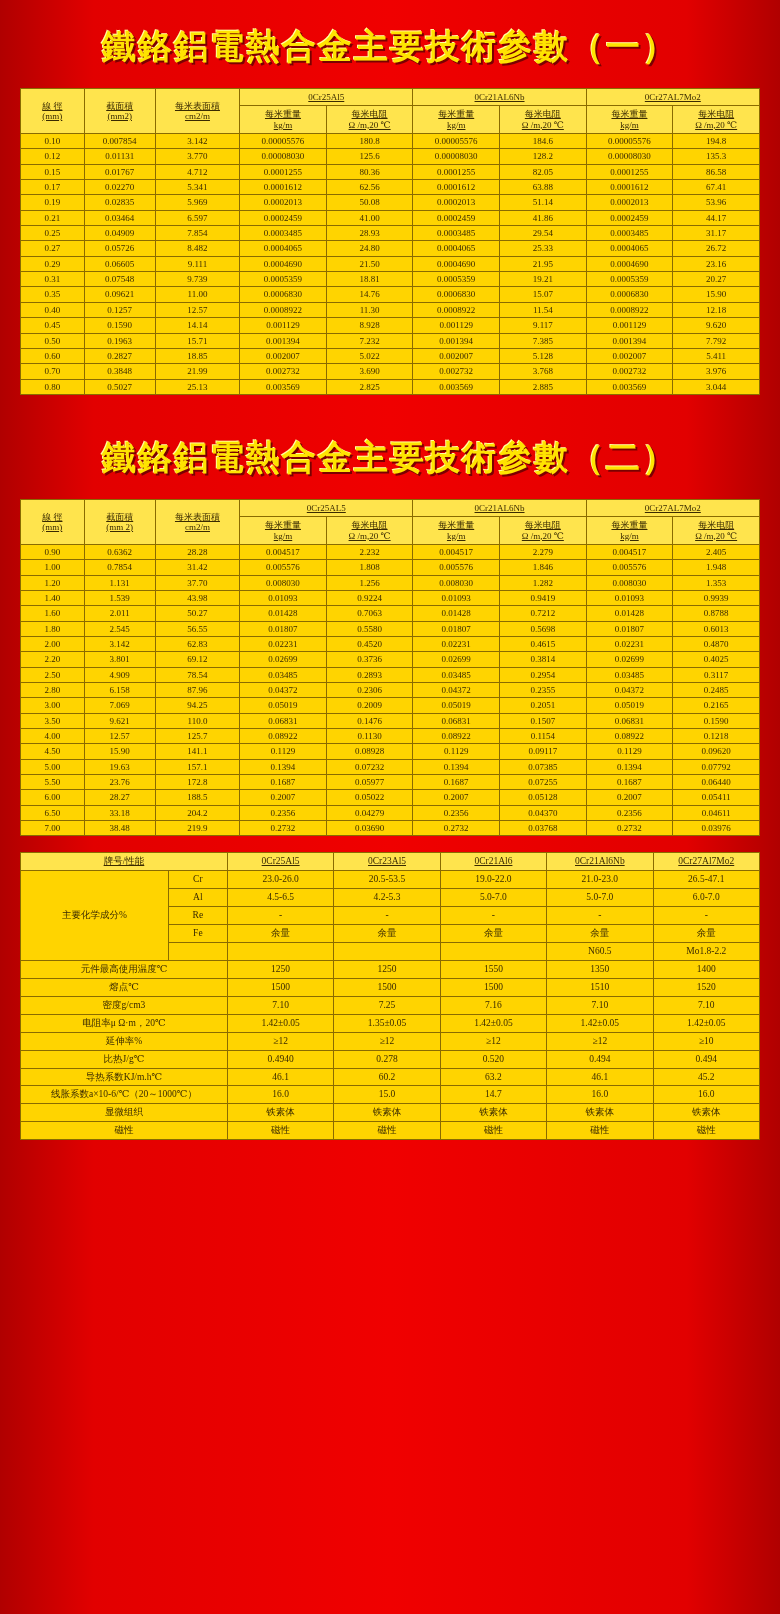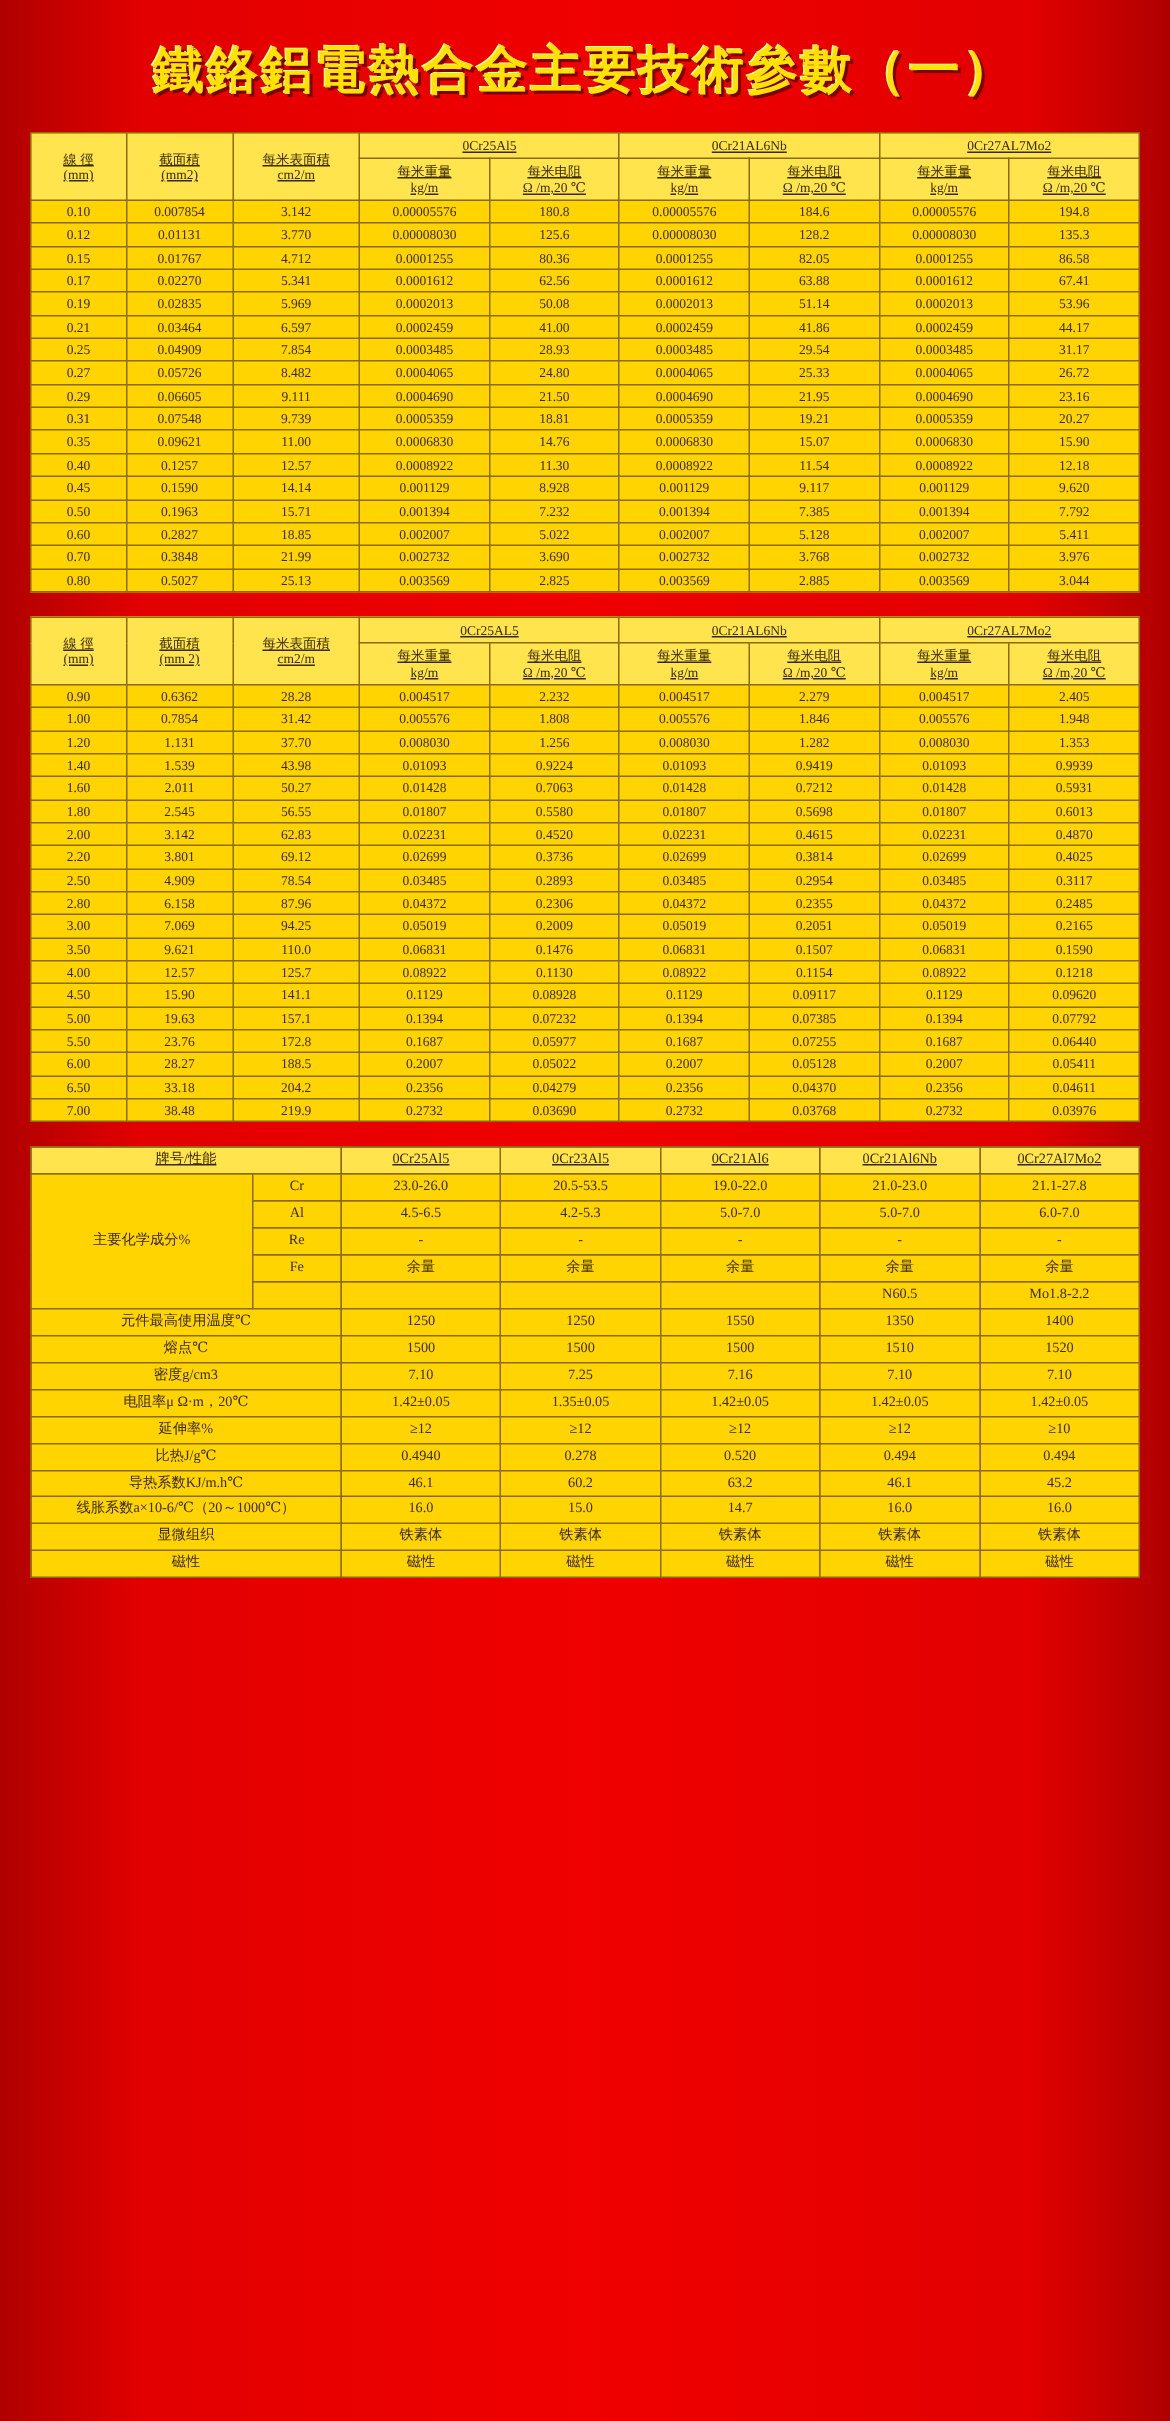--- a/index.html
+++ b/index.html
@@ -285,20 +285,21 @@
             <td>2.885</td>
             <td>0.003569</td>
             <td>3.044</td>
           </tr>
         </tbody>
     </table>
   </div>
 </div>
 
 <div class="page">
+  <div class="title">鐵鉻鋁電熱合金主要技術參數（二）</div>
   <div class="tablewrap">
     <table class="t2">
       <colgroup>
         <col style="width:8.6%">
           <col style="width:9.6%">
           <col style="width:11.4%">
         <col style="width:11.7%">
           <col style="width:11.7%">
         <col style="width:11.7%">
           <col style="width:11.7%">
@@ -379,21 +380,21 @@
           </tr>
           <tr>
             <td>1.60</td>
             <td>2.011</td>
             <td>50.27</td>
             <td>0.01428</td>
             <td>0.7063</td>
             <td>0.01428</td>
             <td>0.7212</td>
             <td>0.01428</td>
-            <td>0.5931</td>
+            <td>0.8788</td>
           </tr>
           <tr>
             <td>1.80</td>
             <td>2.545</td>
             <td>56.55</td>
             <td>0.01807</td>
             <td>0.5580</td>
             <td>0.01807</td>
             <td>0.5698</td>
             <td>0.01807</td>
@@ -570,21 +571,21 @@
         </tr>
       </thead>
       <tbody id="tbody-3">
           <tr>
             <td rowspan="5" class="vcenter lbl">主要化学成分%</td>
             <td>Cr</td>
             <td>23.0-26.0</td>
             <td>20.5-53.5</td>
             <td>19.0-22.0</td>
             <td>21.0-23.0</td>
-            <td>21.1-27.8</td>
+            <td>26.5-47.1</td>
           </tr>
           <tr>
             <td>Al</td>
             <td>4.5-6.5</td>
             <td>4.2-5.3</td>
             <td>5.0-7.0</td>
             <td>5.0-7.0</td>
             <td>6.0-7.0</td>
           </tr>
           <tr>

